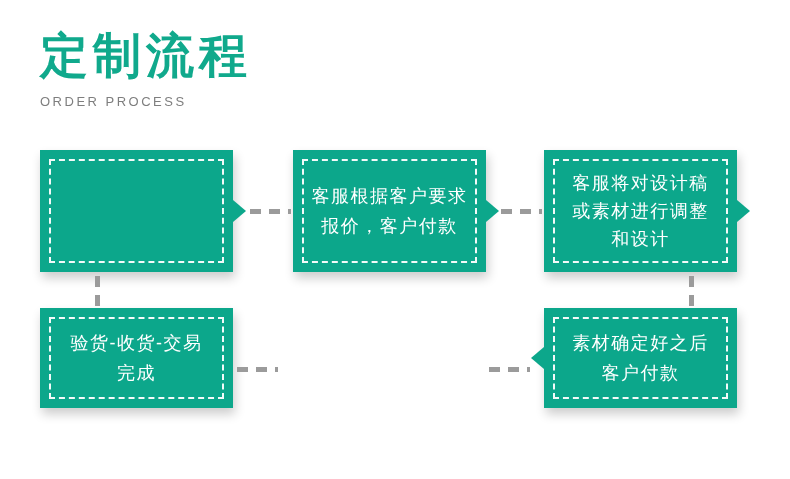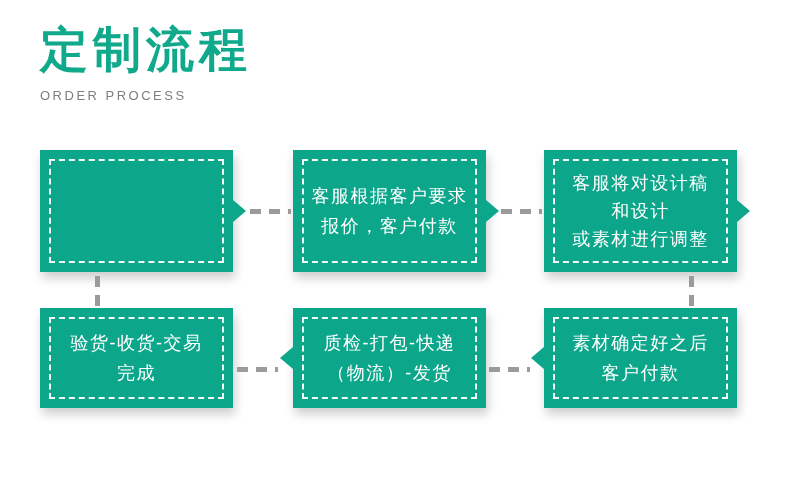--- a/index.html
+++ b/index.html
@@ -8,21 +8,21 @@
 
   .canvas {
     position: relative;
     width: 790px;
     height: 479px;
     background: #ffffff;
     overflow: hidden;
   }
 
   
-  .header { position: absolute; left: 40px; top: 24px; }
+  .header { position: absolute; left: 40px; top: 30px; }
   .title {
     margin: 0;
     font-size: 48px;
     line-height: 1.1;
     font-weight: 900;
     letter-spacing: 5px;
     color: #10a98c;
   }
   .subtitle {
     margin-top: 11px;
@@ -114,40 +114,33 @@
     <div class="box-inner">
       <div class="box-line">客服根据客户要求</div>
       <div class="box-line">报价，客户付款</div>
     </div>
     <span class="arrow arrow-right"></span>
   </div>
 
   <div class="box row-top col-3">
     <div class="box-inner lines-3">
       <div class="box-line">客服将对设计稿</div>
+      <div class="box-line">或素材进行调整</div>
       <div class="box-line">和设计</div>
-      <div class="box-line">或素材进行调整</div>
     </div>
     <span class="arrow arrow-right"></span>
   </div>
 
   <div class="box row-bottom col-1">
     <div class="box-inner">
       <div class="box-line">验货-收货-交易</div>
       <div class="box-line">完成</div>
     </div>
   </div>
 
-  <div class="box row-bottom col-2">
-    <div class="box-inner">
-      <div class="box-line">质检-打包-快递</div>
-      <div class="box-line">（物流）-发货</div>
-    </div>
-    <span class="arrow arrow-left"></span>
-  </div>
 
   <div class="box row-bottom col-3">
     <div class="box-inner">
       <div class="box-line">素材确定好之后</div>
       <div class="box-line">客户付款</div>
     </div>
     <span class="arrow arrow-left"></span>
   </div>
 
   <div class="dash-h conn-1"></div>

